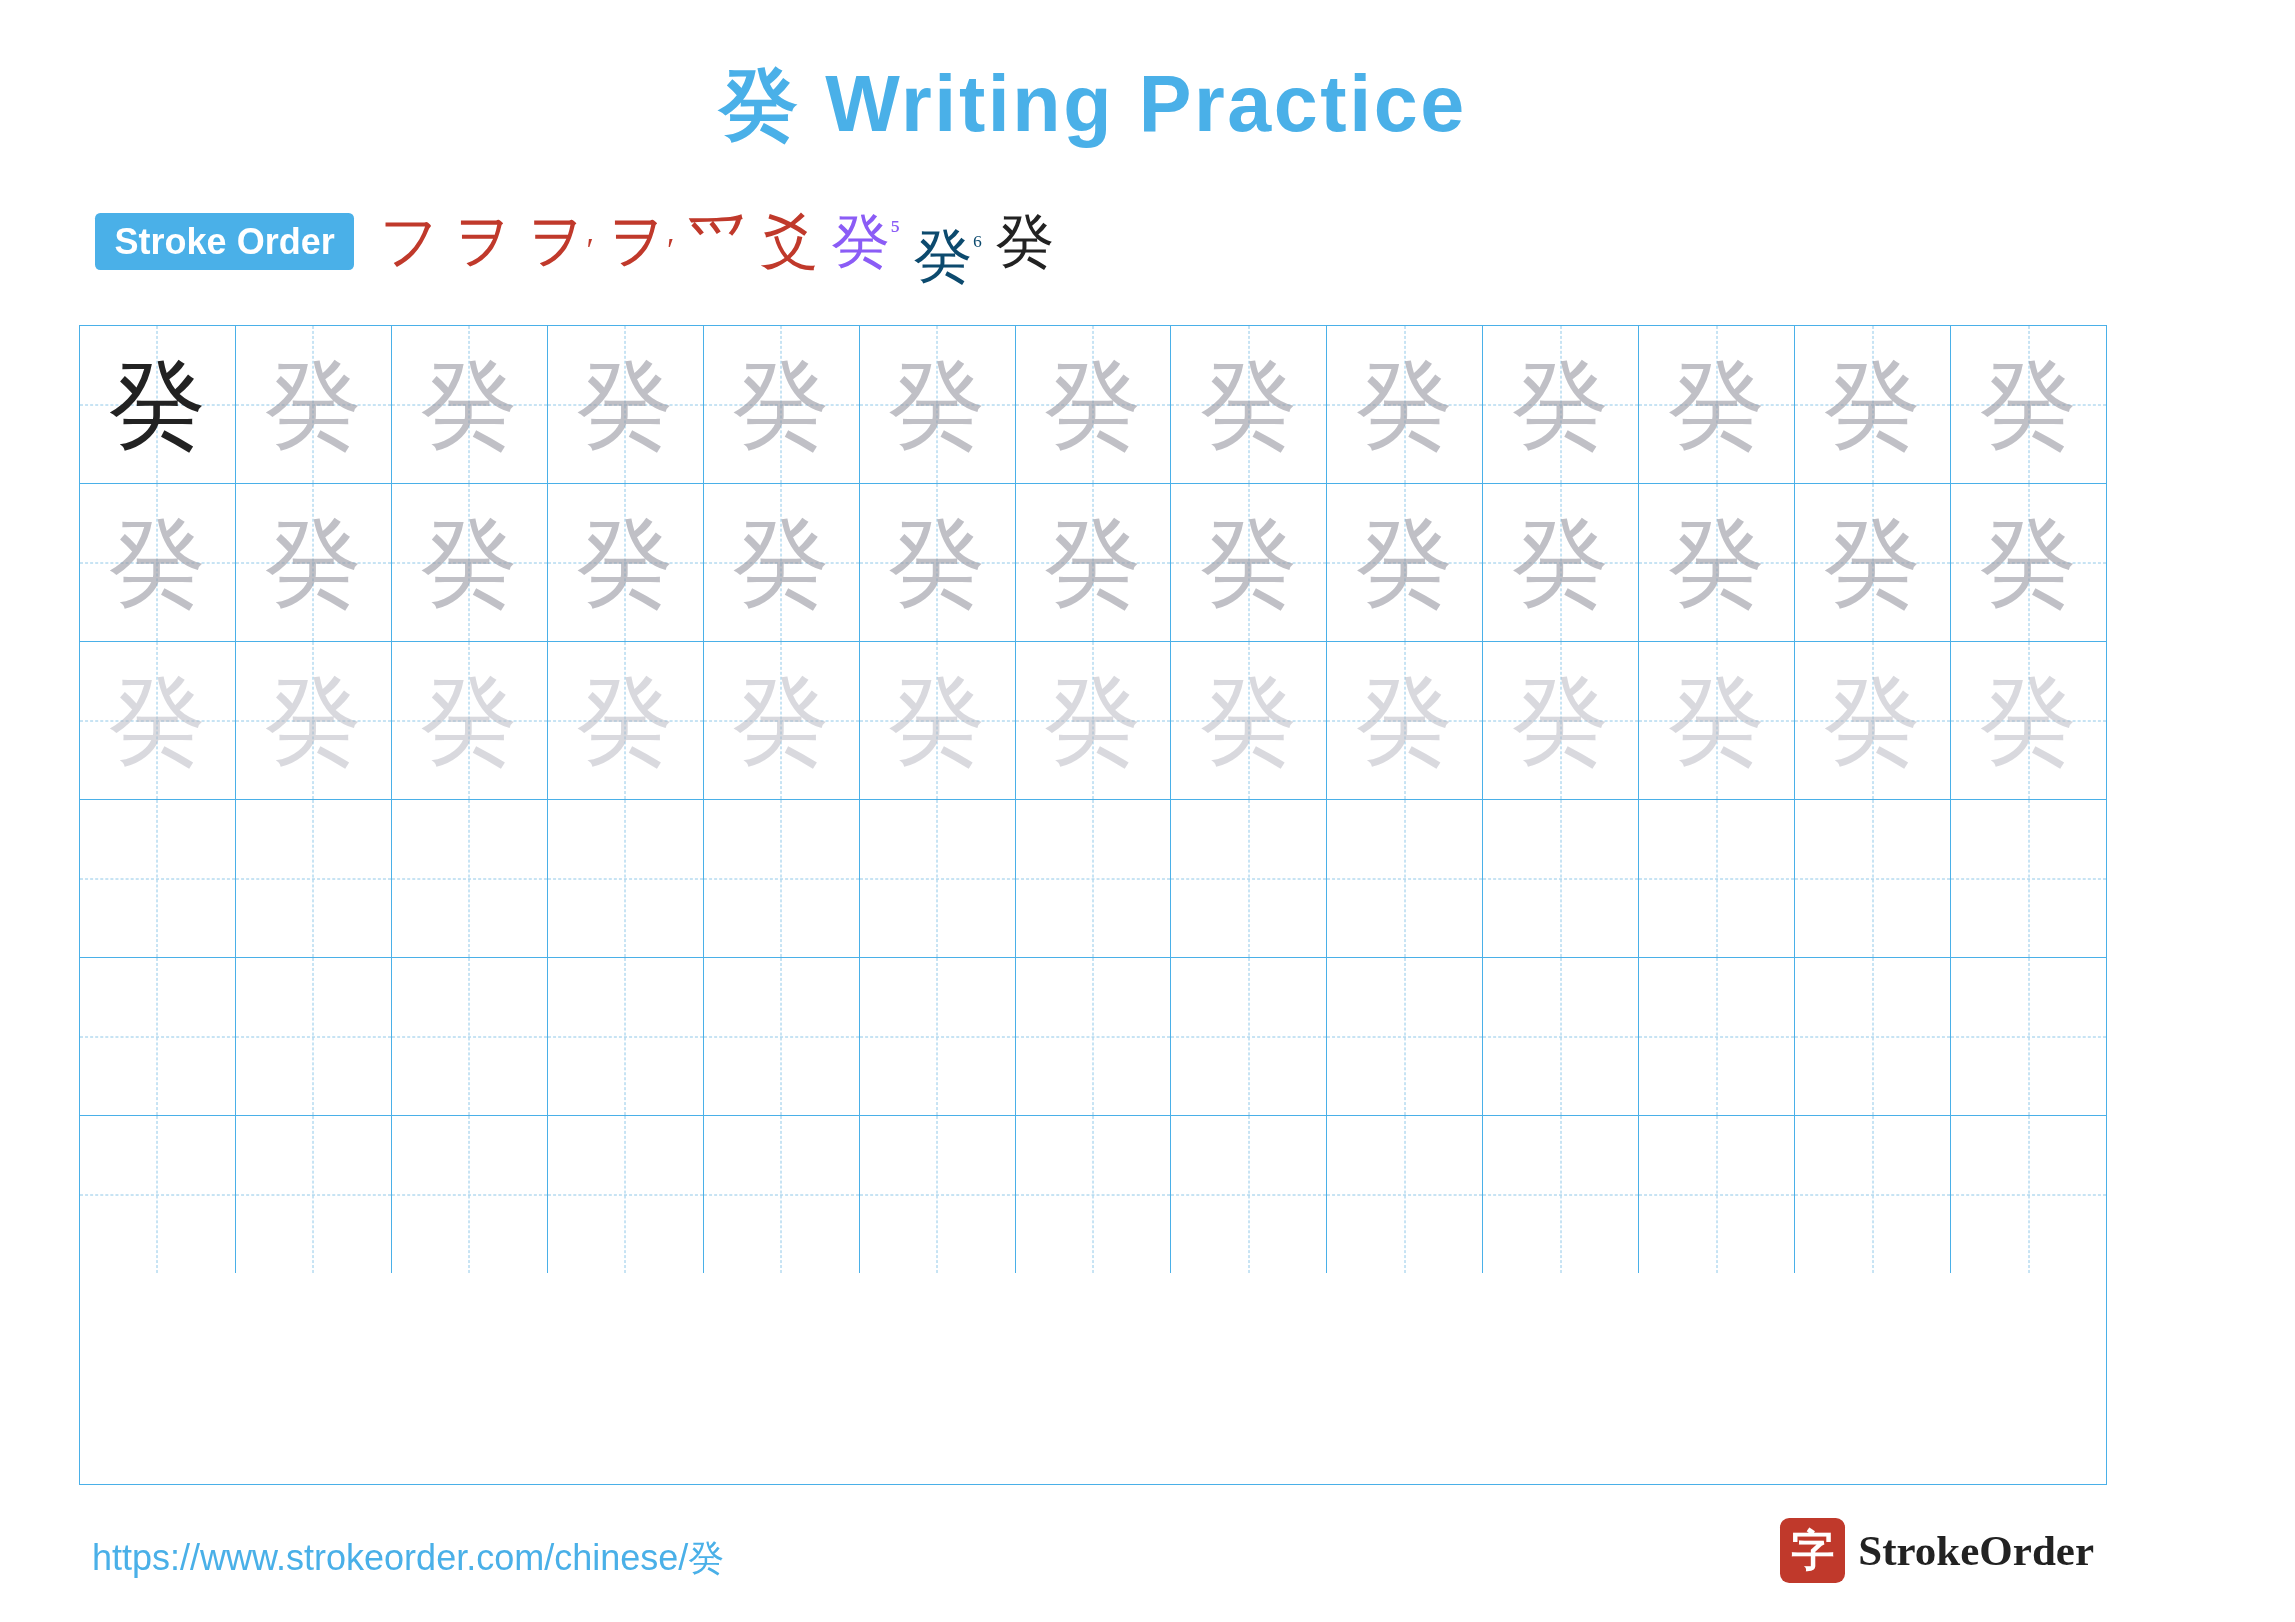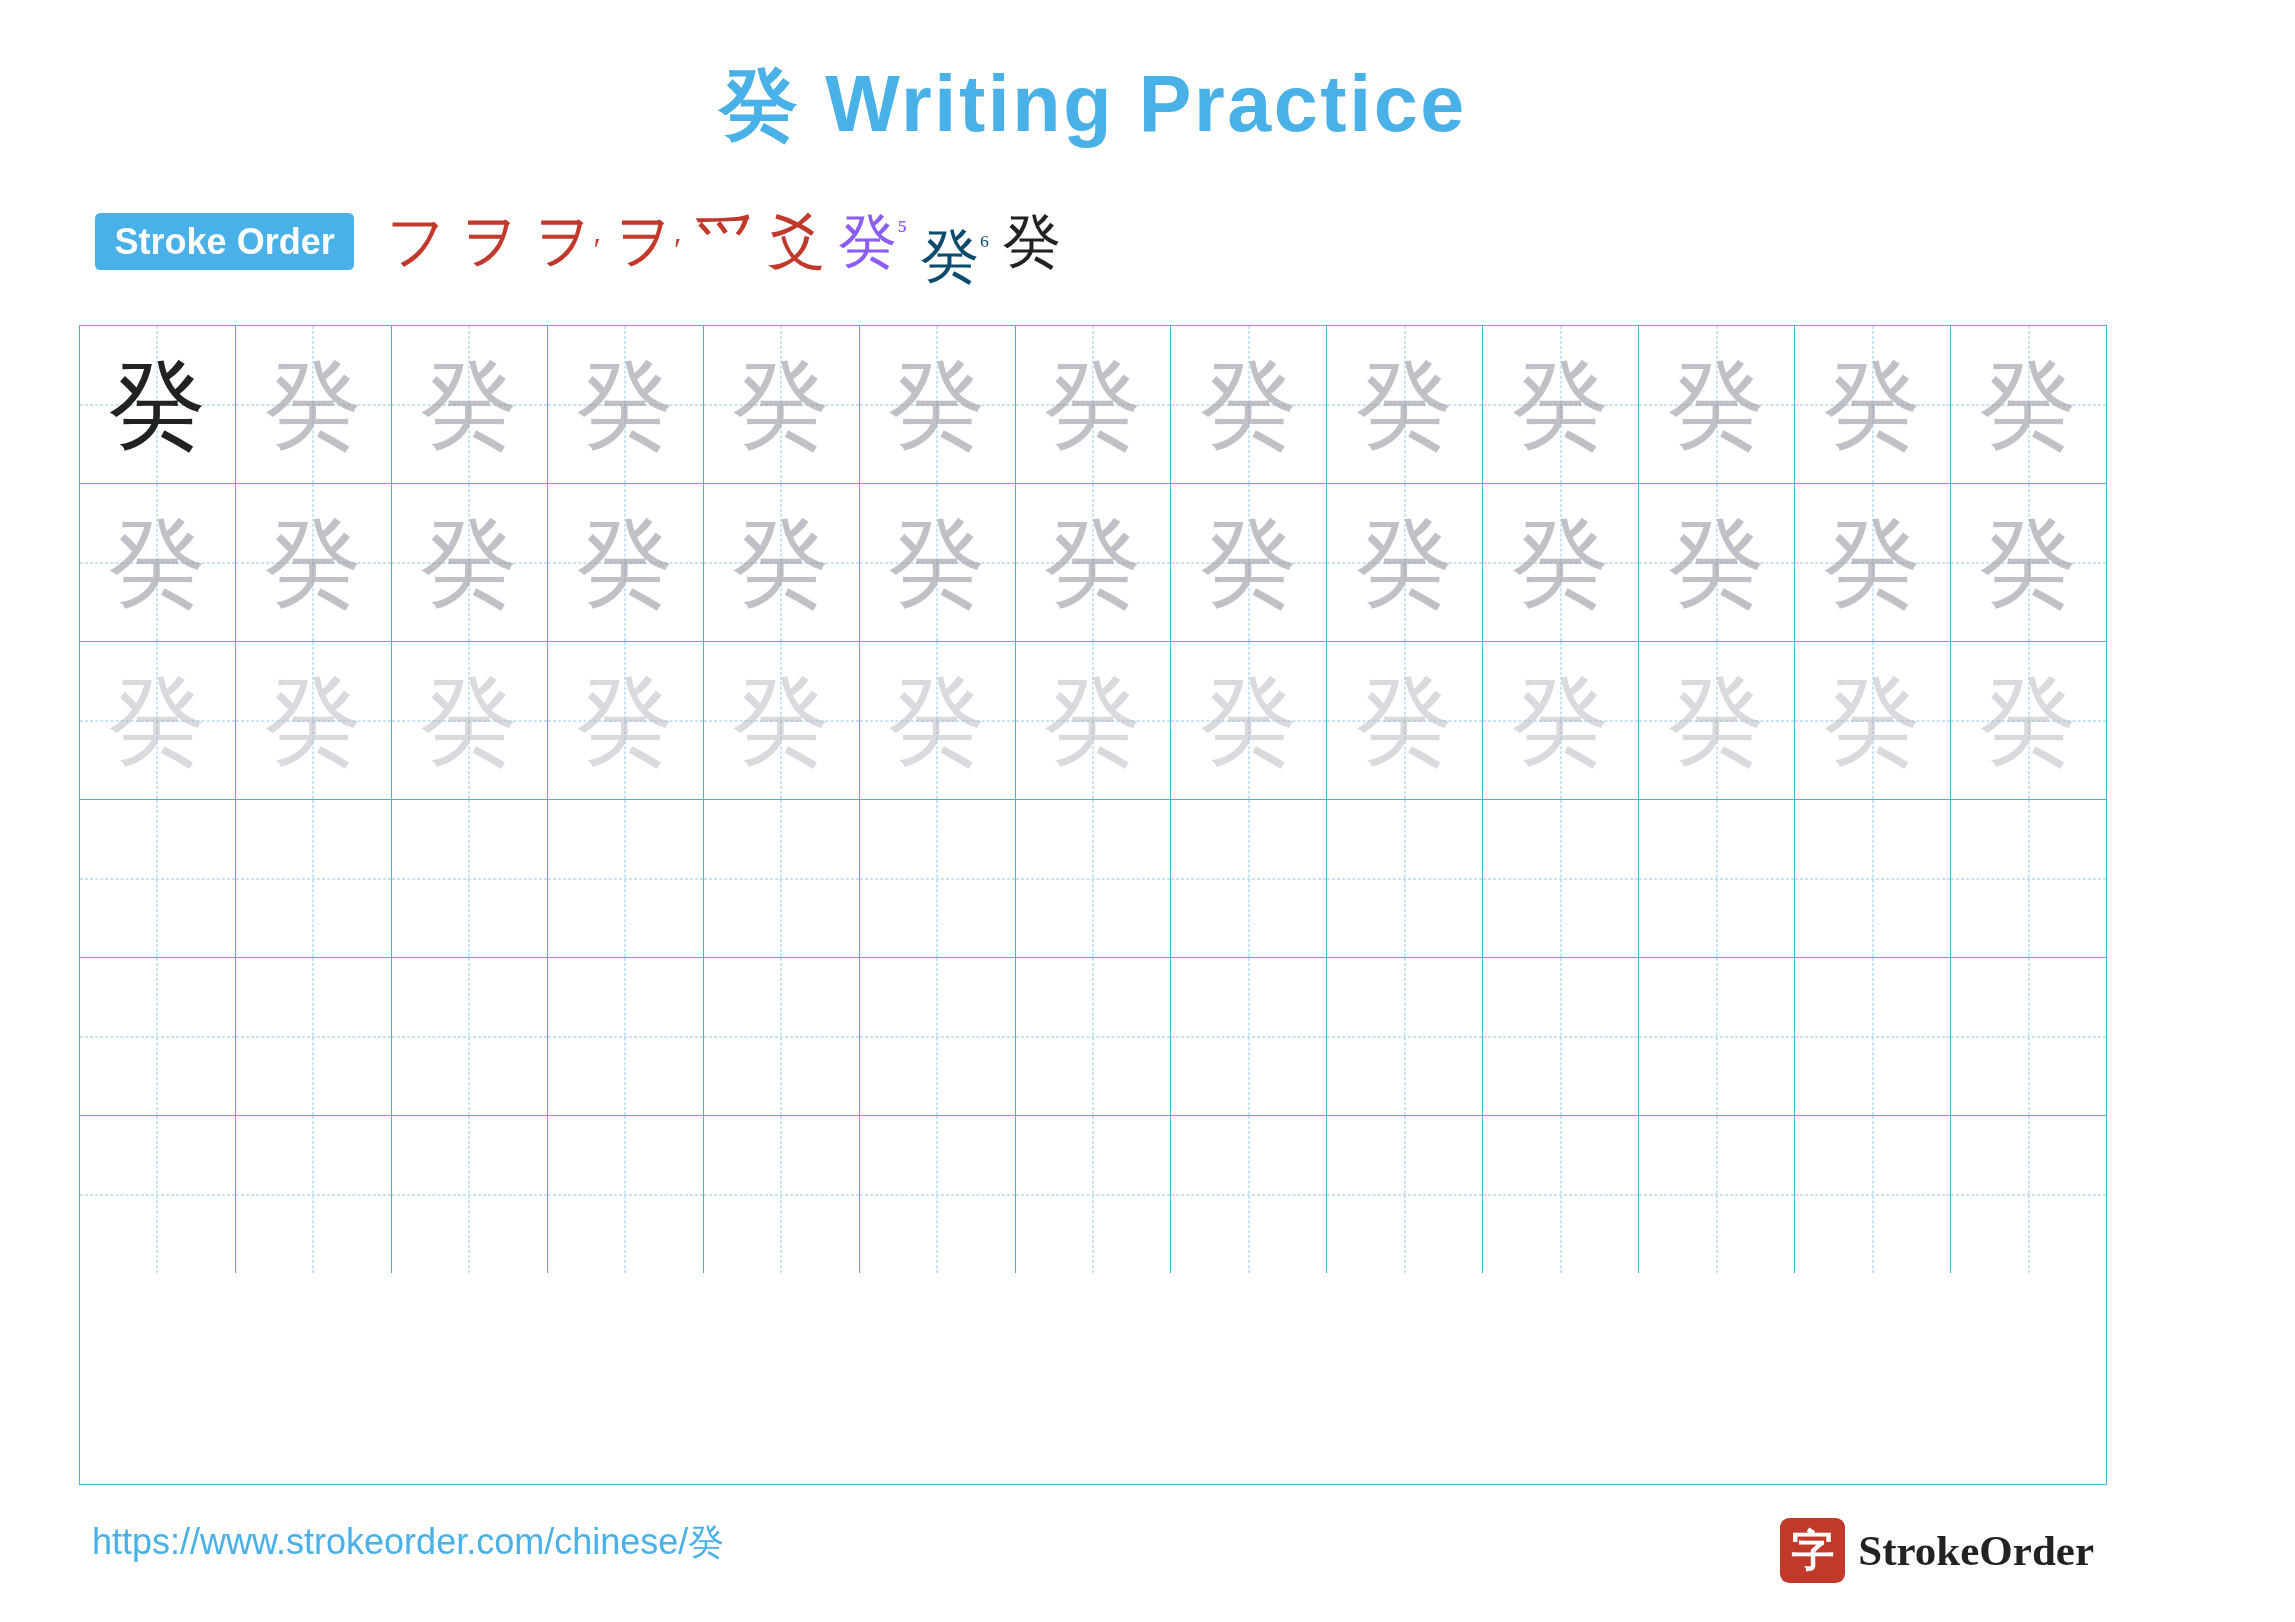--- a/index.html
+++ b/index.html
@@ -33,21 +33,21 @@
 
     .title .char {
       color: #4ab0e8;
     }
 
     .stroke-order-row {
       display: flex;
       align-items: center;
       width: 100%;
       margin-bottom: 39px;
-      gap: 32px;
+      gap: 25px;
       padding-left: 16px;
     }
 
     .stroke-order-badge {
       background: #4ab0e8;
       color: #fff;
       font-size: 36px;
       font-weight: bold;
       padding: 7.9px 19.6px;
       border-radius: 5.2px;
@@ -135,21 +135,21 @@
     }
 
     .cell-char.ghost-medium {
       color: rgba(180, 180, 190, 0.5);
     }
 
     
     .footer {
       width: 100%;
       display: flex;
-      align-items: flex-start;
+      align-items: flex-end;
       justify-content: space-between;
       margin-top: 33px;
       padding: 0 13px;
     }
 
     .footer-url {
       font-size: 36px;
       color: #4ab0e8;
     }
 

